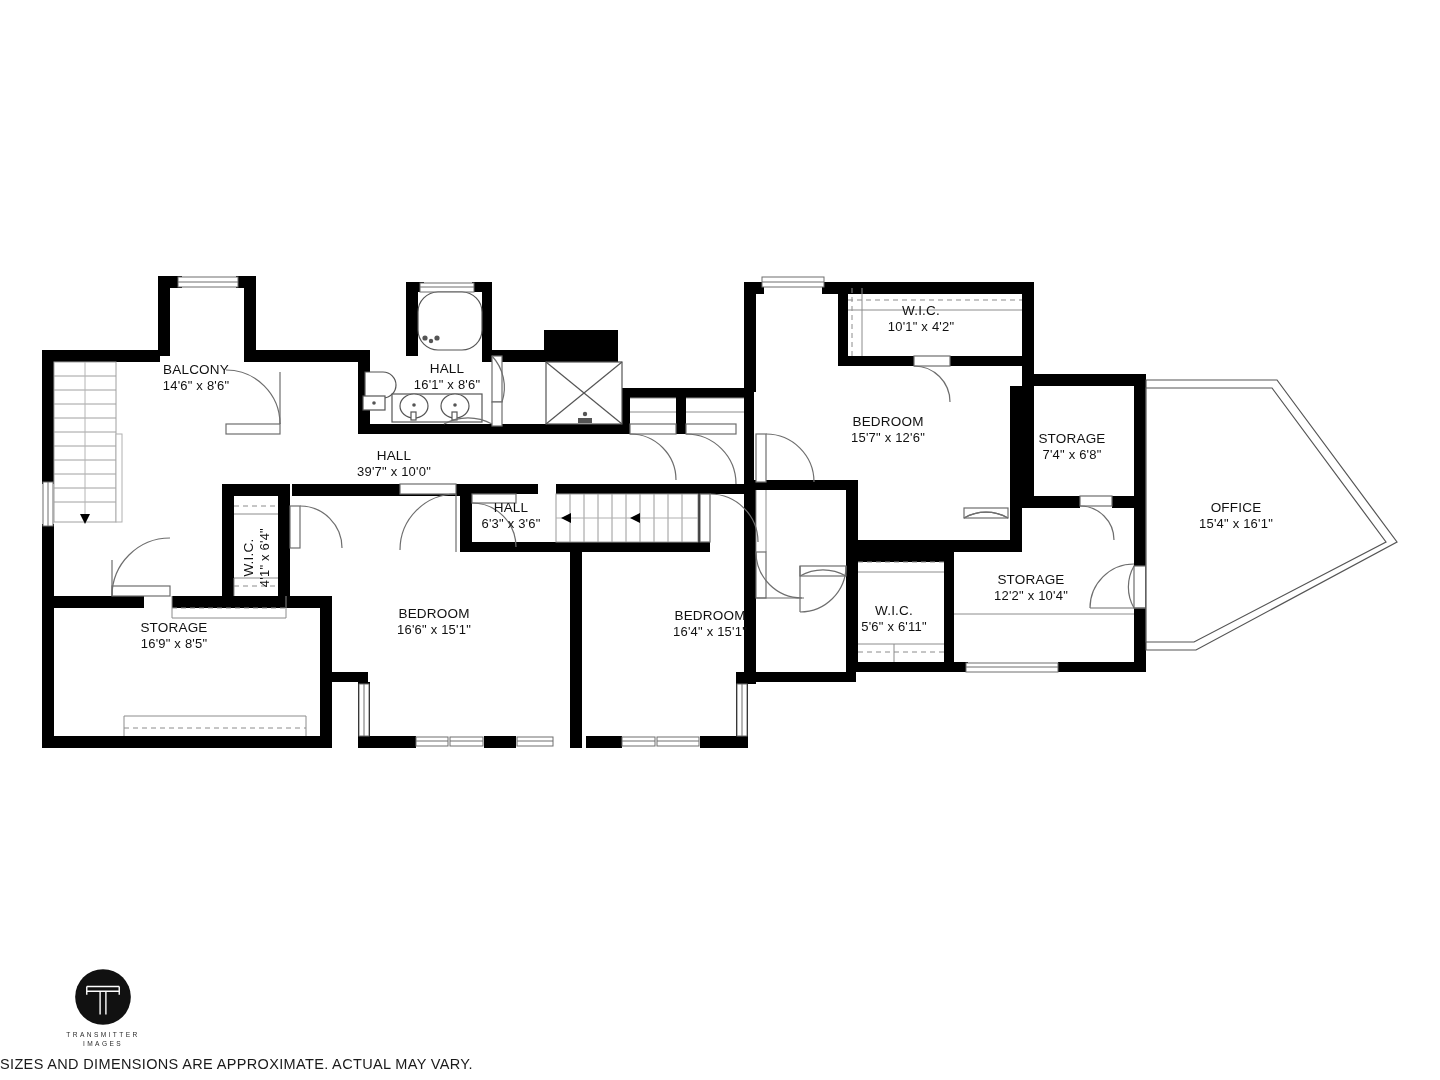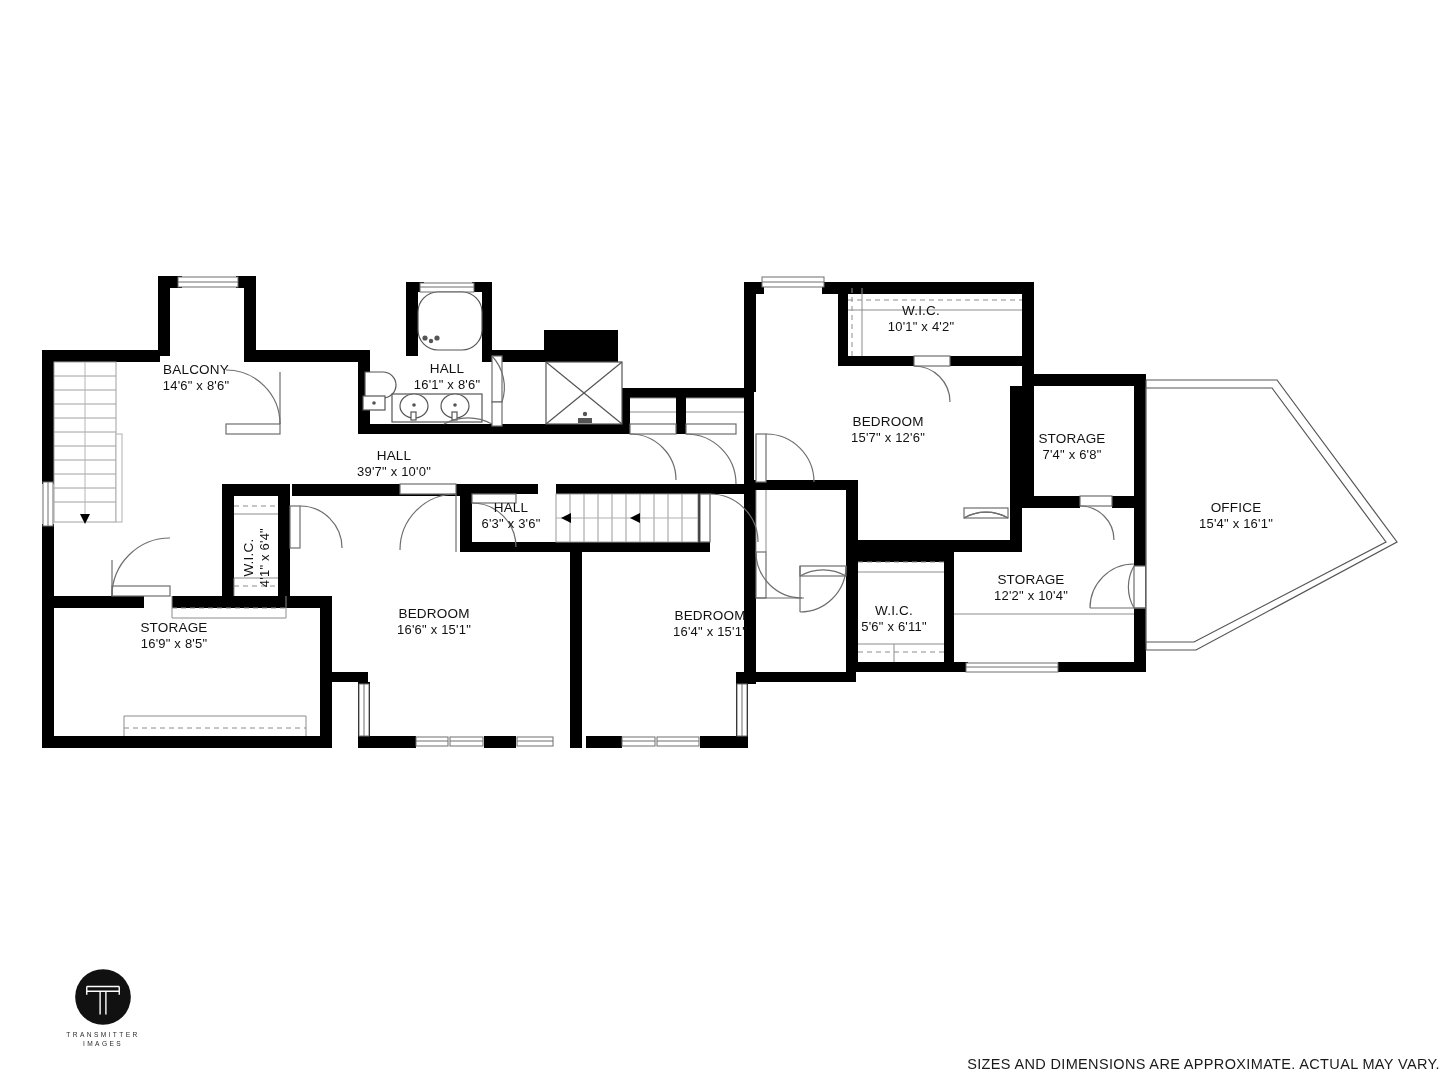--- a/index.html
+++ b/index.html
@@ -29,21 +29,21 @@
     pointer-events: none;
   }
   .rm-name { font-size: 13.5px; font-weight: 400; }
   .rm-dim  { font-size: 13px; font-weight: 400; }
   .rm-label.vert { transform-origin: 50% 50%; }
 
   #footer-note {
     position: absolute;
     left: 0; top: 1056px;
     width: 1440px;
-    text-align: right;
+    text-align: left;
     font-size: 14.5px;
     letter-spacing: 0.35px;
     color: #1a1a1a;
   }
   #logo-block {
     position: absolute;
     left: 47px; top: 968px;
     width: 112px;
     text-align: center;
   }

